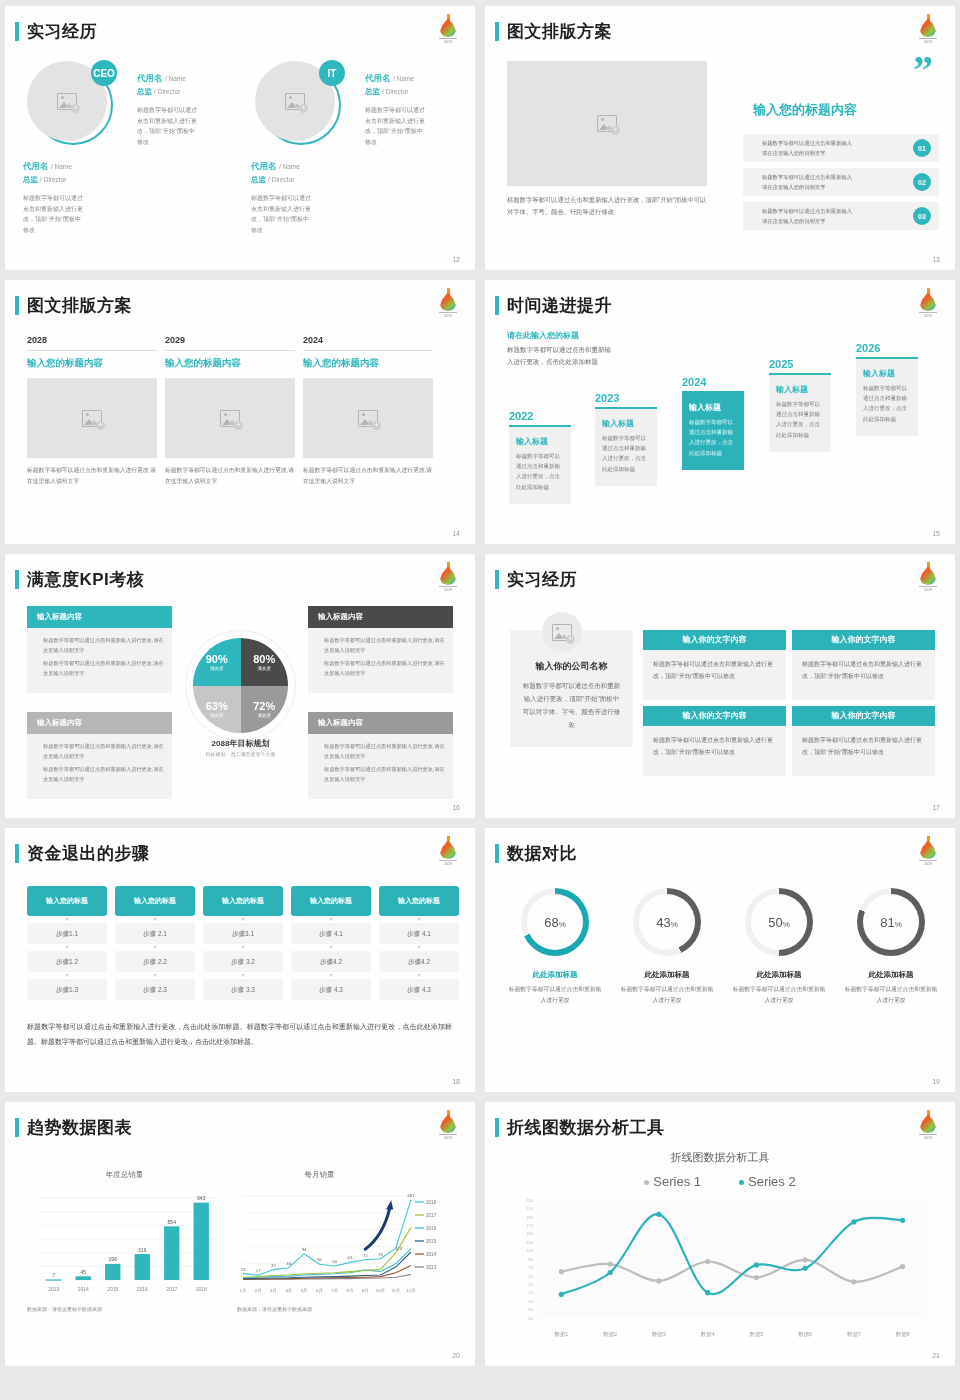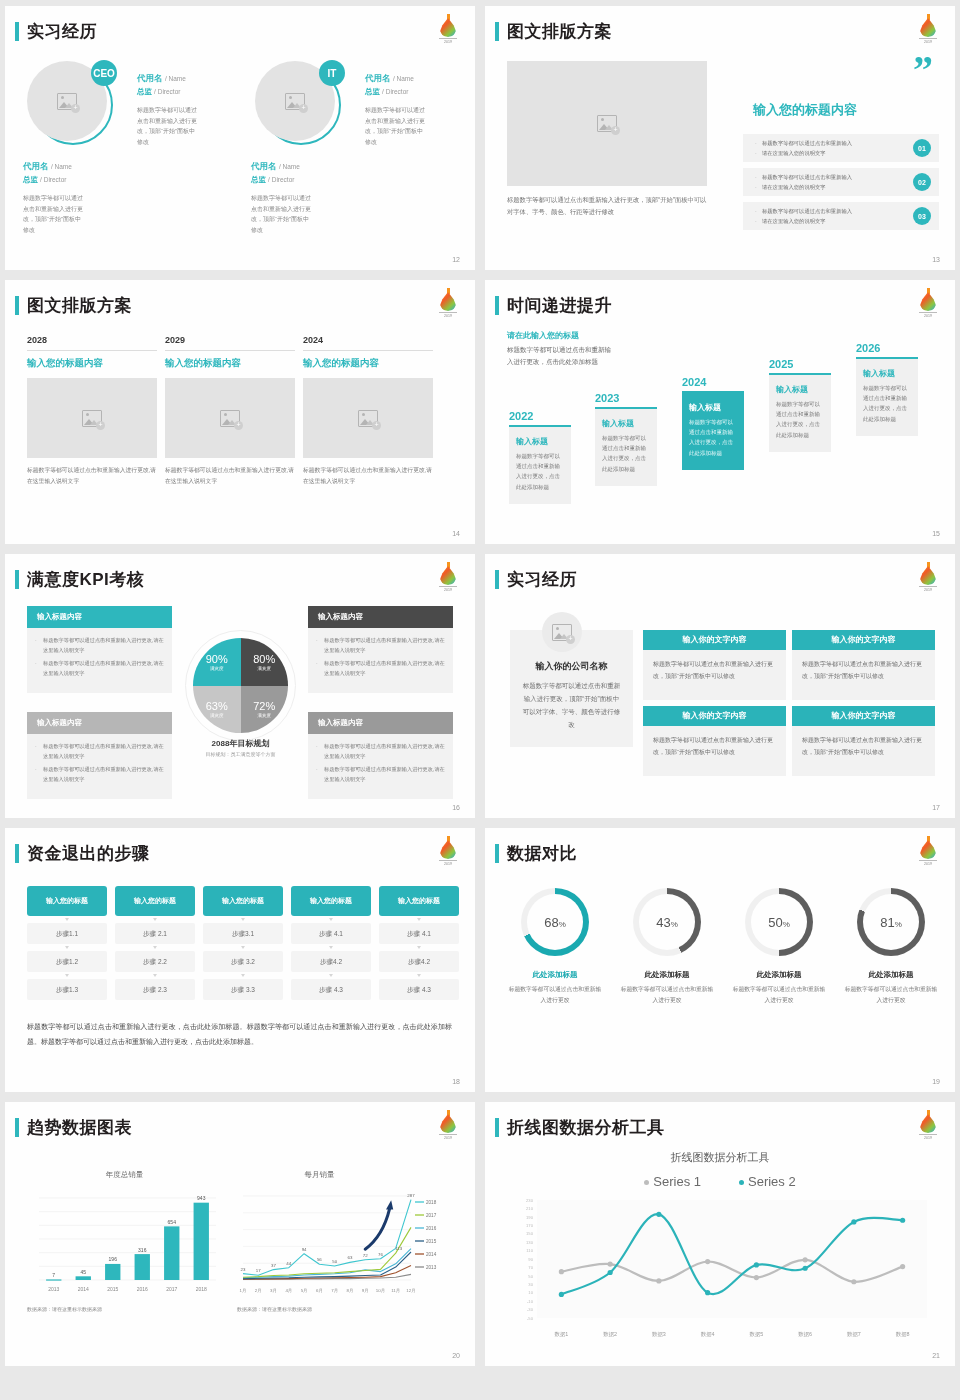--- a/index.html
+++ b/index.html
@@ -95,21 +95,21 @@
 
   
   .kpi-card { position:absolute; width:145px; }
   .kpi-head { height:22px; line-height:22px; padding-left:10px; font-size:7.5px; font-weight:bold; color:#fff; }
   .kpi-body { background:#f2f2f2; padding:8px 8px 10px 8px; }
   .kpi-body li { list-style:none; position:relative; padding-left:8px; font-size:5.2px; color:#7a7a7a; line-height:1.85; margin-bottom:4px; }
   .kpi-body li:before { content:"·"; position:absolute; left:0; color:#999; }
   .pie-wrap { position:absolute; left:178px; top:84px; width:115px; height:130px; }
   .pie { position:absolute; left:10px; top:0; width:95px; height:95px; border-radius:50%; overflow:hidden; }
   .q { position:absolute; width:50%; height:50%; display:flex; flex-direction:column; align-items:center; justify-content:center; color:#fff; }
-  .q .v { font-size:11px; }
+  .q .v { font-size:11px;font-weight:bold; }
   .q .t { font-size:4.5px; margin-top:1px; }
   .pie-halo { position:absolute; left:2px; top:-8px; width:111px; height:111px; border-radius:50%; border:1px solid #eee; }
   .pie-cap { position:absolute; left:0; top:100px; width:115px; text-align:center; }
   .pie-cap .t1 { font-size:8px; font-weight:bold; color:#3a3a3a; }
   .pie-cap .t2 { font-size:5px; color:#9a9a9a; margin-top:2px; }
 
   
   .s17-left { position:absolute; left:25px; top:76px; width:123px; background:#f2f2f2; padding:30px 12px 16px; text-align:center; }
   .s17-av { position:absolute; left:57px; top:58px; width:40px; height:40px; border-radius:50%; background:#ebebeb; display:flex; align-items:center; justify-content:center; }
   .s17-h { font-size:9px; font-weight:bold; color:#333; }

